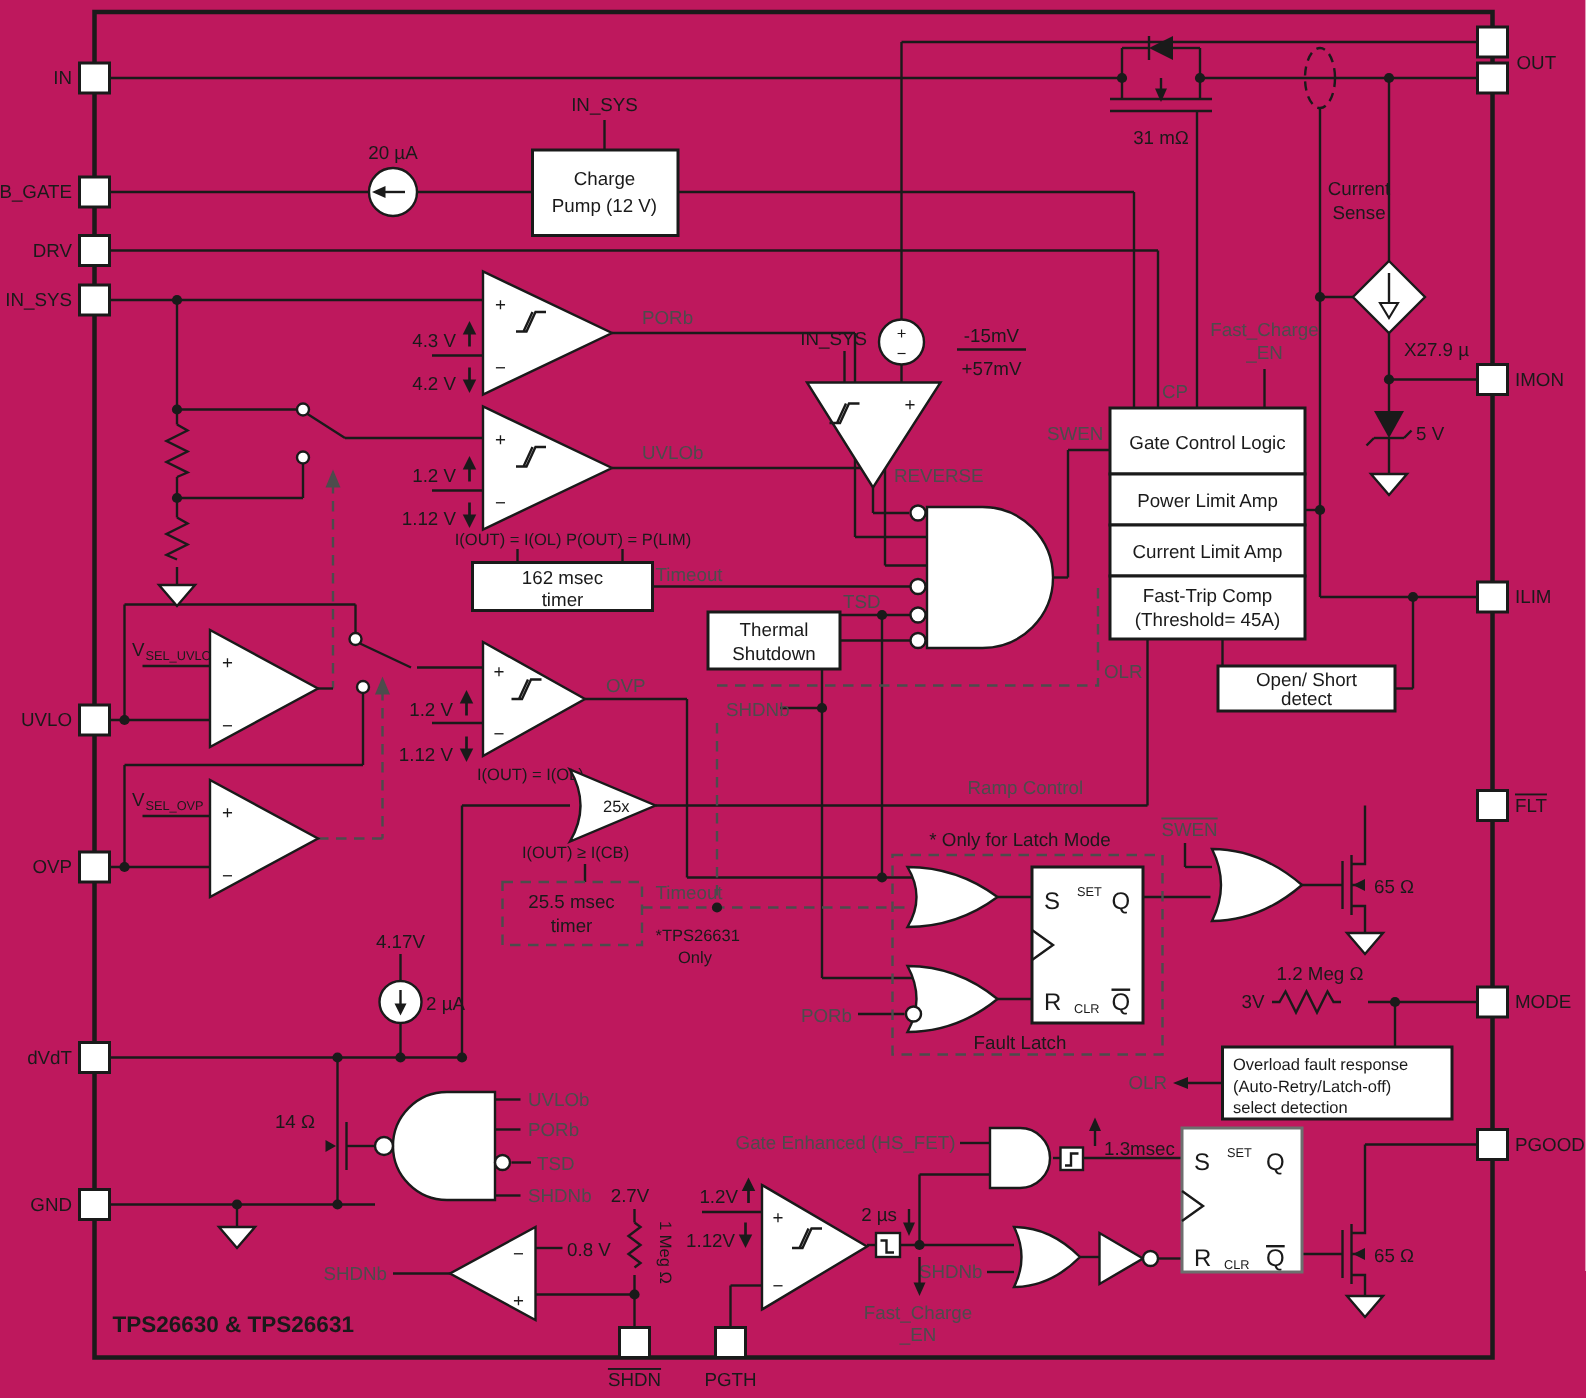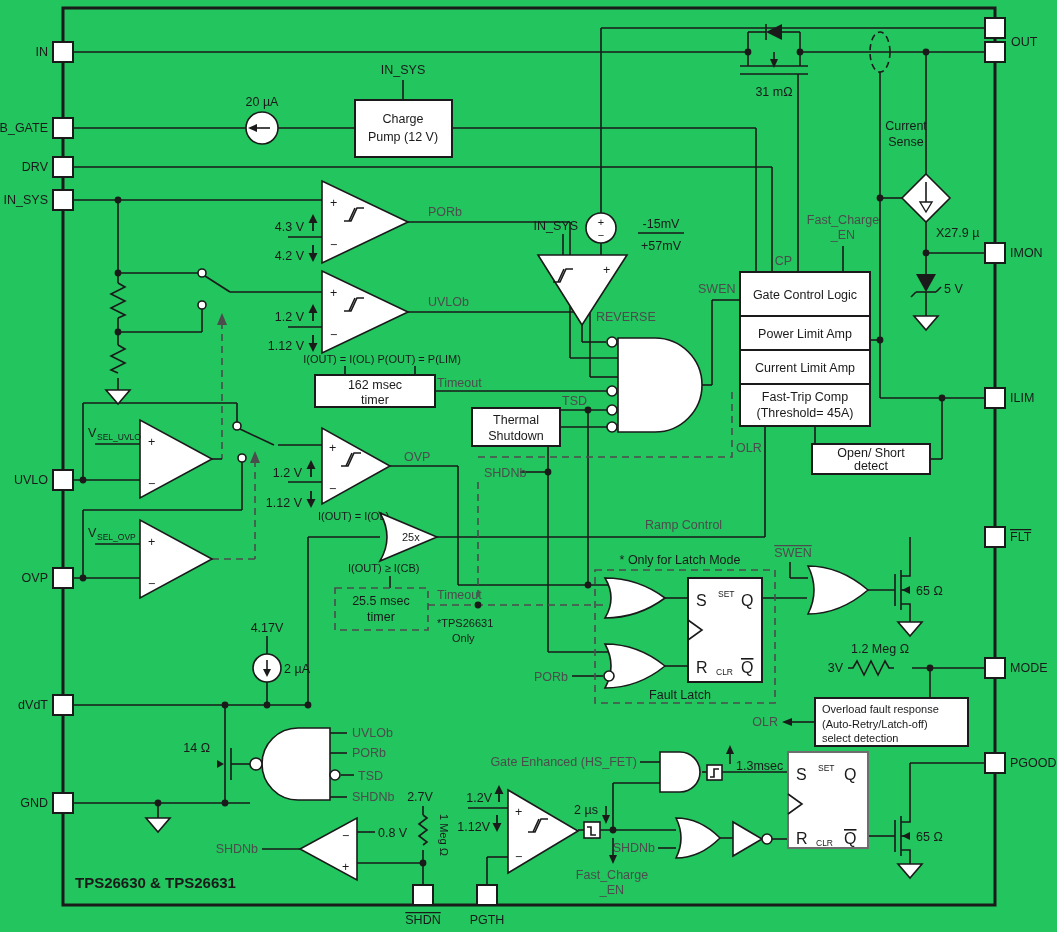--- a/index.html
+++ b/index.html
@@ -1,16 +1,16 @@
 <!DOCTYPE html>
 <html><head>
 <meta charset="utf-8">
 <style>
   html,body{margin:0;padding:0;background:#ffffff;}
-  #stage{position:relative;width:1057px;height:932px;background:#22c55e;
+  #stage{position:relative;width:1057px;height:932px;background:#be185d;
          font-family:"Liberation Sans", sans-serif;}
   svg{position:absolute;left:0;top:0;}
   svg text{font-family:"Liberation Sans", sans-serif;fill:#1a1a1a;font-size:12.5px;}
   .sig{fill:#4c4c4c;}
   .sm{font-size:11px;}
   .xs{font-size:8.5px;}
   .big{font-size:16px;}
   .ttl{font-size:15px;font-weight:bold;}
   .mid{text-anchor:middle;}
   .end{text-anchor:end;}

